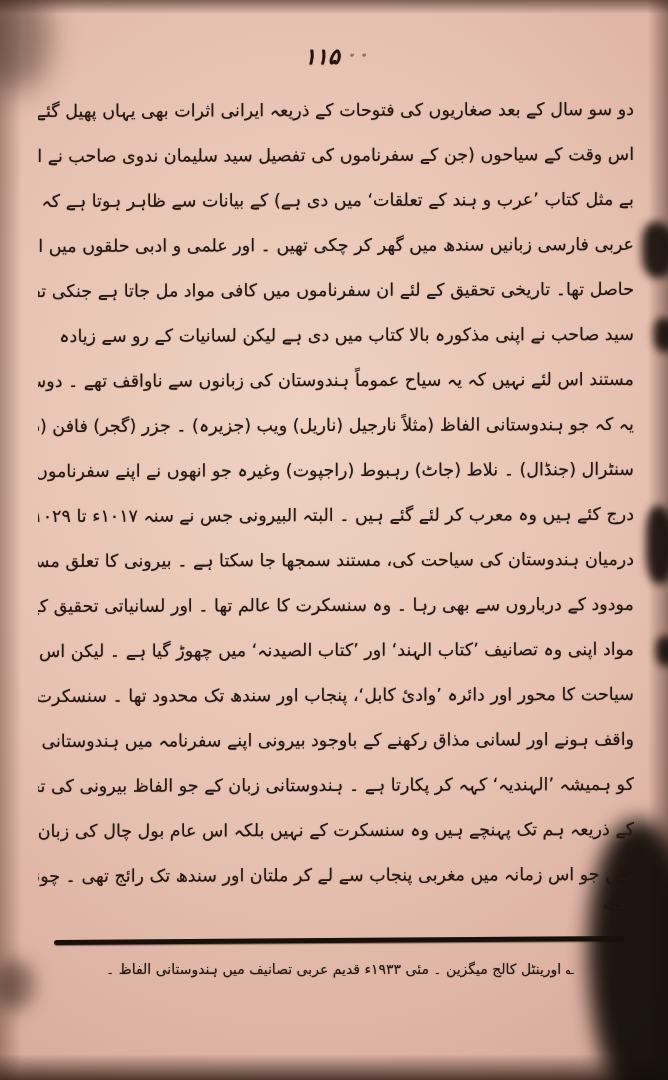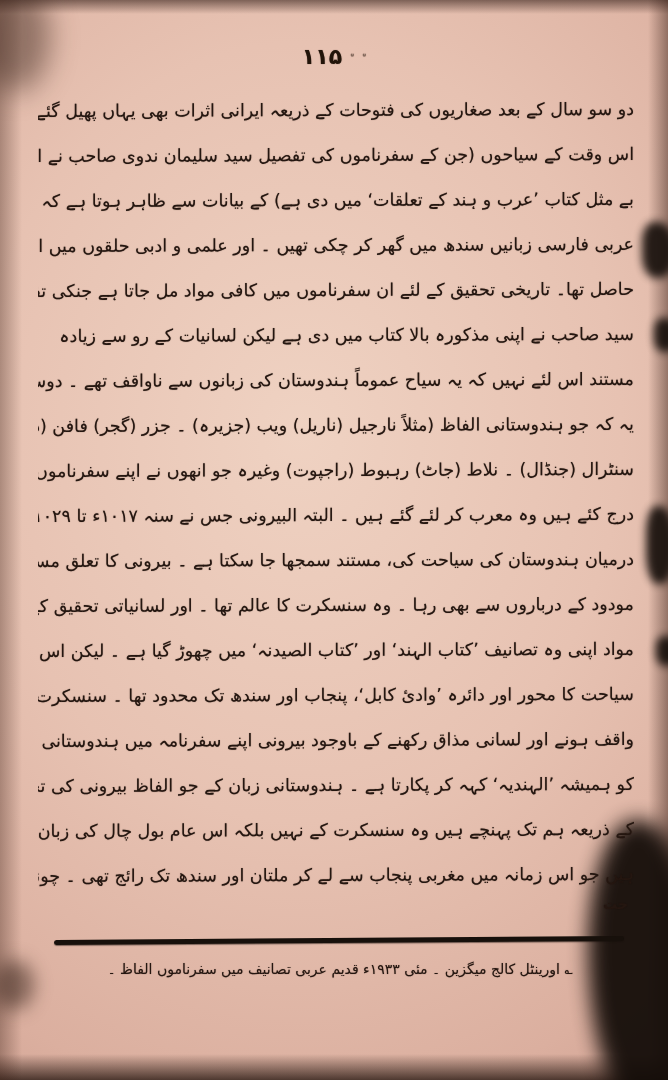--- a/index.html
+++ b/index.html
@@ -34,20 +34,21 @@
     background:rgba(45,24,16,.45);filter:blur(14px);border-radius:50%;}
   .smudge-bl{left:-6px;bottom:70px;width:40px;height:50px;
     background:rgba(40,22,14,.5);filter:blur(9px);border-radius:50%;}
 
   
   .page-number{
     position:absolute;top:44px;left:0;width:100%;
     text-align:center;font-size:22px;font-weight:bold;
     letter-spacing:2px;color:#221409;
     text-shadow:0 0 1px rgba(30,15,8,.6);
+    font-style:italic;
   }
   .page-number::before,.page-number::after{
     content:"٘";opacity:.5;font-size:14px;padding:0 6px;
   }
 
   
   .text-block{
     position:absolute;top:88px;right:34px;left:38px;
     direction:rtl;
   }
@@ -123,15 +124,15 @@
     <span class="line">سیاحت کا محور اور دائرہ ’وادیٔ کابل‘، پنجاب اور سندھ تک محدود تھا ۔ سنسکرت سے</span>
     <span class="line">واقف ہونے اور لسانی مذاق رکھنے کے باوجود بیرونی اپنے سفرنامہ میں ہندوستانی زبانوں</span>
     <span class="line">کو ہمیشہ ’الہندیہ‘ کہہ کر پکارتا ہے ۔ ہندوستانی زبان کے جو الفاظ بیرونی کی تحریروں</span>
     <span class="line">کے ذریعہ ہم تک پہنچے ہیں وہ سنسکرت کے نہیں بلکہ اس عام بول چال کی زبان کے الفاظ</span>
     <span class="line">ہیں جو اس زمانہ میں مغربی پنجاب سے لے کر ملتان اور سندھ تک رائج تھی ۔ چونکہ دوران بیا</span>
   </div>
 
   <div class="catchword">حت</div>
 
   <div class="footnote-rule"></div>
-  <div class="footnote">؎ اورینٹل کالج میگزین ۔ مئی ۱۹۳۳ء قدیم عربی تصانیف میں سفرناموں الفاظ ۔</div>
+  <div class="footnote">؎ اورینٹل کالج میگزین ۔ مئی ۱۹۳۳ء قدیم عربی تصانیف میں ہندوستانی الفاظ ۔</div>
 
 </div>
 
 </body></html>

